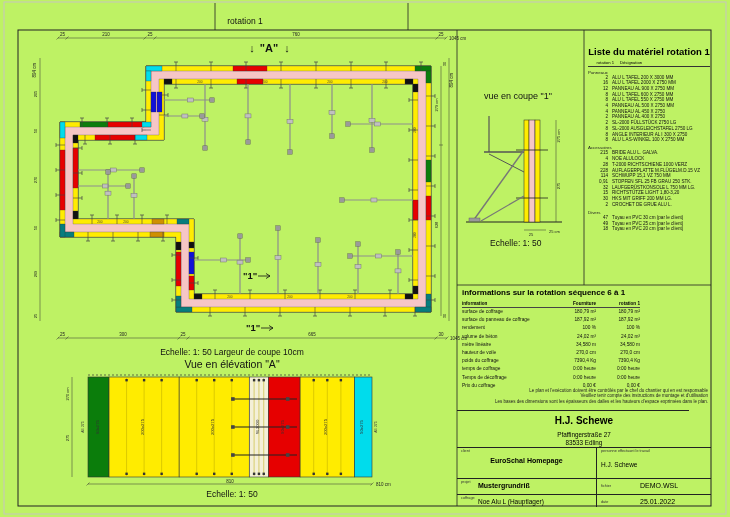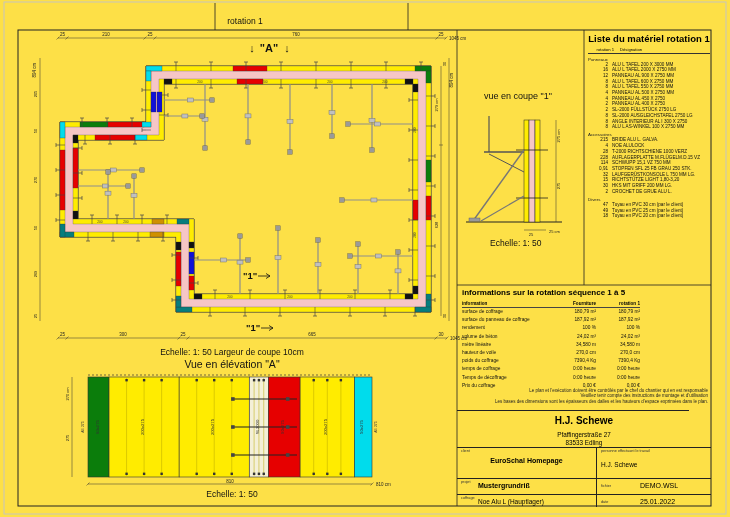--- a/index.html
+++ b/index.html
@@ -1,21 +1,21 @@
 <!DOCTYPE html>
 <html><head>
 <meta charset="utf-8">
 <style>
   html,body{margin:0;padding:0;}
   body{width:730px;height:517px;background:#e8e6e2;font-family:"Liberation Sans",sans-serif;}
-  .sheet{position:relative;width:730px;height:517px;background:#fde047;overflow:hidden;}
+  .sheet{position:relative;width:730px;height:517px;background:#bef264;overflow:hidden;}
   .abs{position:absolute;}
   svg.draw{position:absolute;left:0;top:0;pointer-events:none;}
   
-  .mat-list{left:588px;top:33px;width:122px;}
+  .mat-list{left:588px;top:46px;width:122px;}
   .ml-title{font-size:9.5px;font-weight:bold;text-align:center;white-space:nowrap;}
   .ml-head{display:flex;font-size:4.2px;margin-top:3px;border-bottom:0.5px solid #333;padding-bottom:1px;}
   .ml-head .c1{width:26px;text-align:right;}
   .ml-head .c2{margin-left:6px;}
   .mat-group{font-size:4.4px;color:#222;margin-top:2.5px;}
   .mat-item{display:flex;font-size:4.6px;line-height:5.7px;color:#111;}
   .mq{width:20px;text-align:right;flex:none;}
   .mn{margin-left:4px;white-space:nowrap;}
   
   .info-panel{left:462px;top:288px;width:248px;}
@@ -671,21 +671,21 @@
           <span class="mn">Tuyau en PVC 25 cm (par le client)</span>
         </div>
         <div class="mat-item">
           <span class="mq">18</span>
           <span class="mn">Tuyau en PVC 20 cm (par le client)</span>
         </div>
       </div>
   </div>
 
   <div class="abs info-panel">
-    <div class="ip-title">informations sur la rotation  séquence 1 à 5</div>
+    <div class="ip-title">informations sur la rotation  séquence 6 à 1</div>
     <div class="info-table">
       <div class="info-head">
         <span class="il">information</span>
         <span class="iv">Fourniture</span>
         <span class="iv">rotation 1</span>
       </div>
       <div>
           <div class="info-row">
             <span class="il">surface de coffrage</span>
             <span class="iv">180,79 m²</span>

